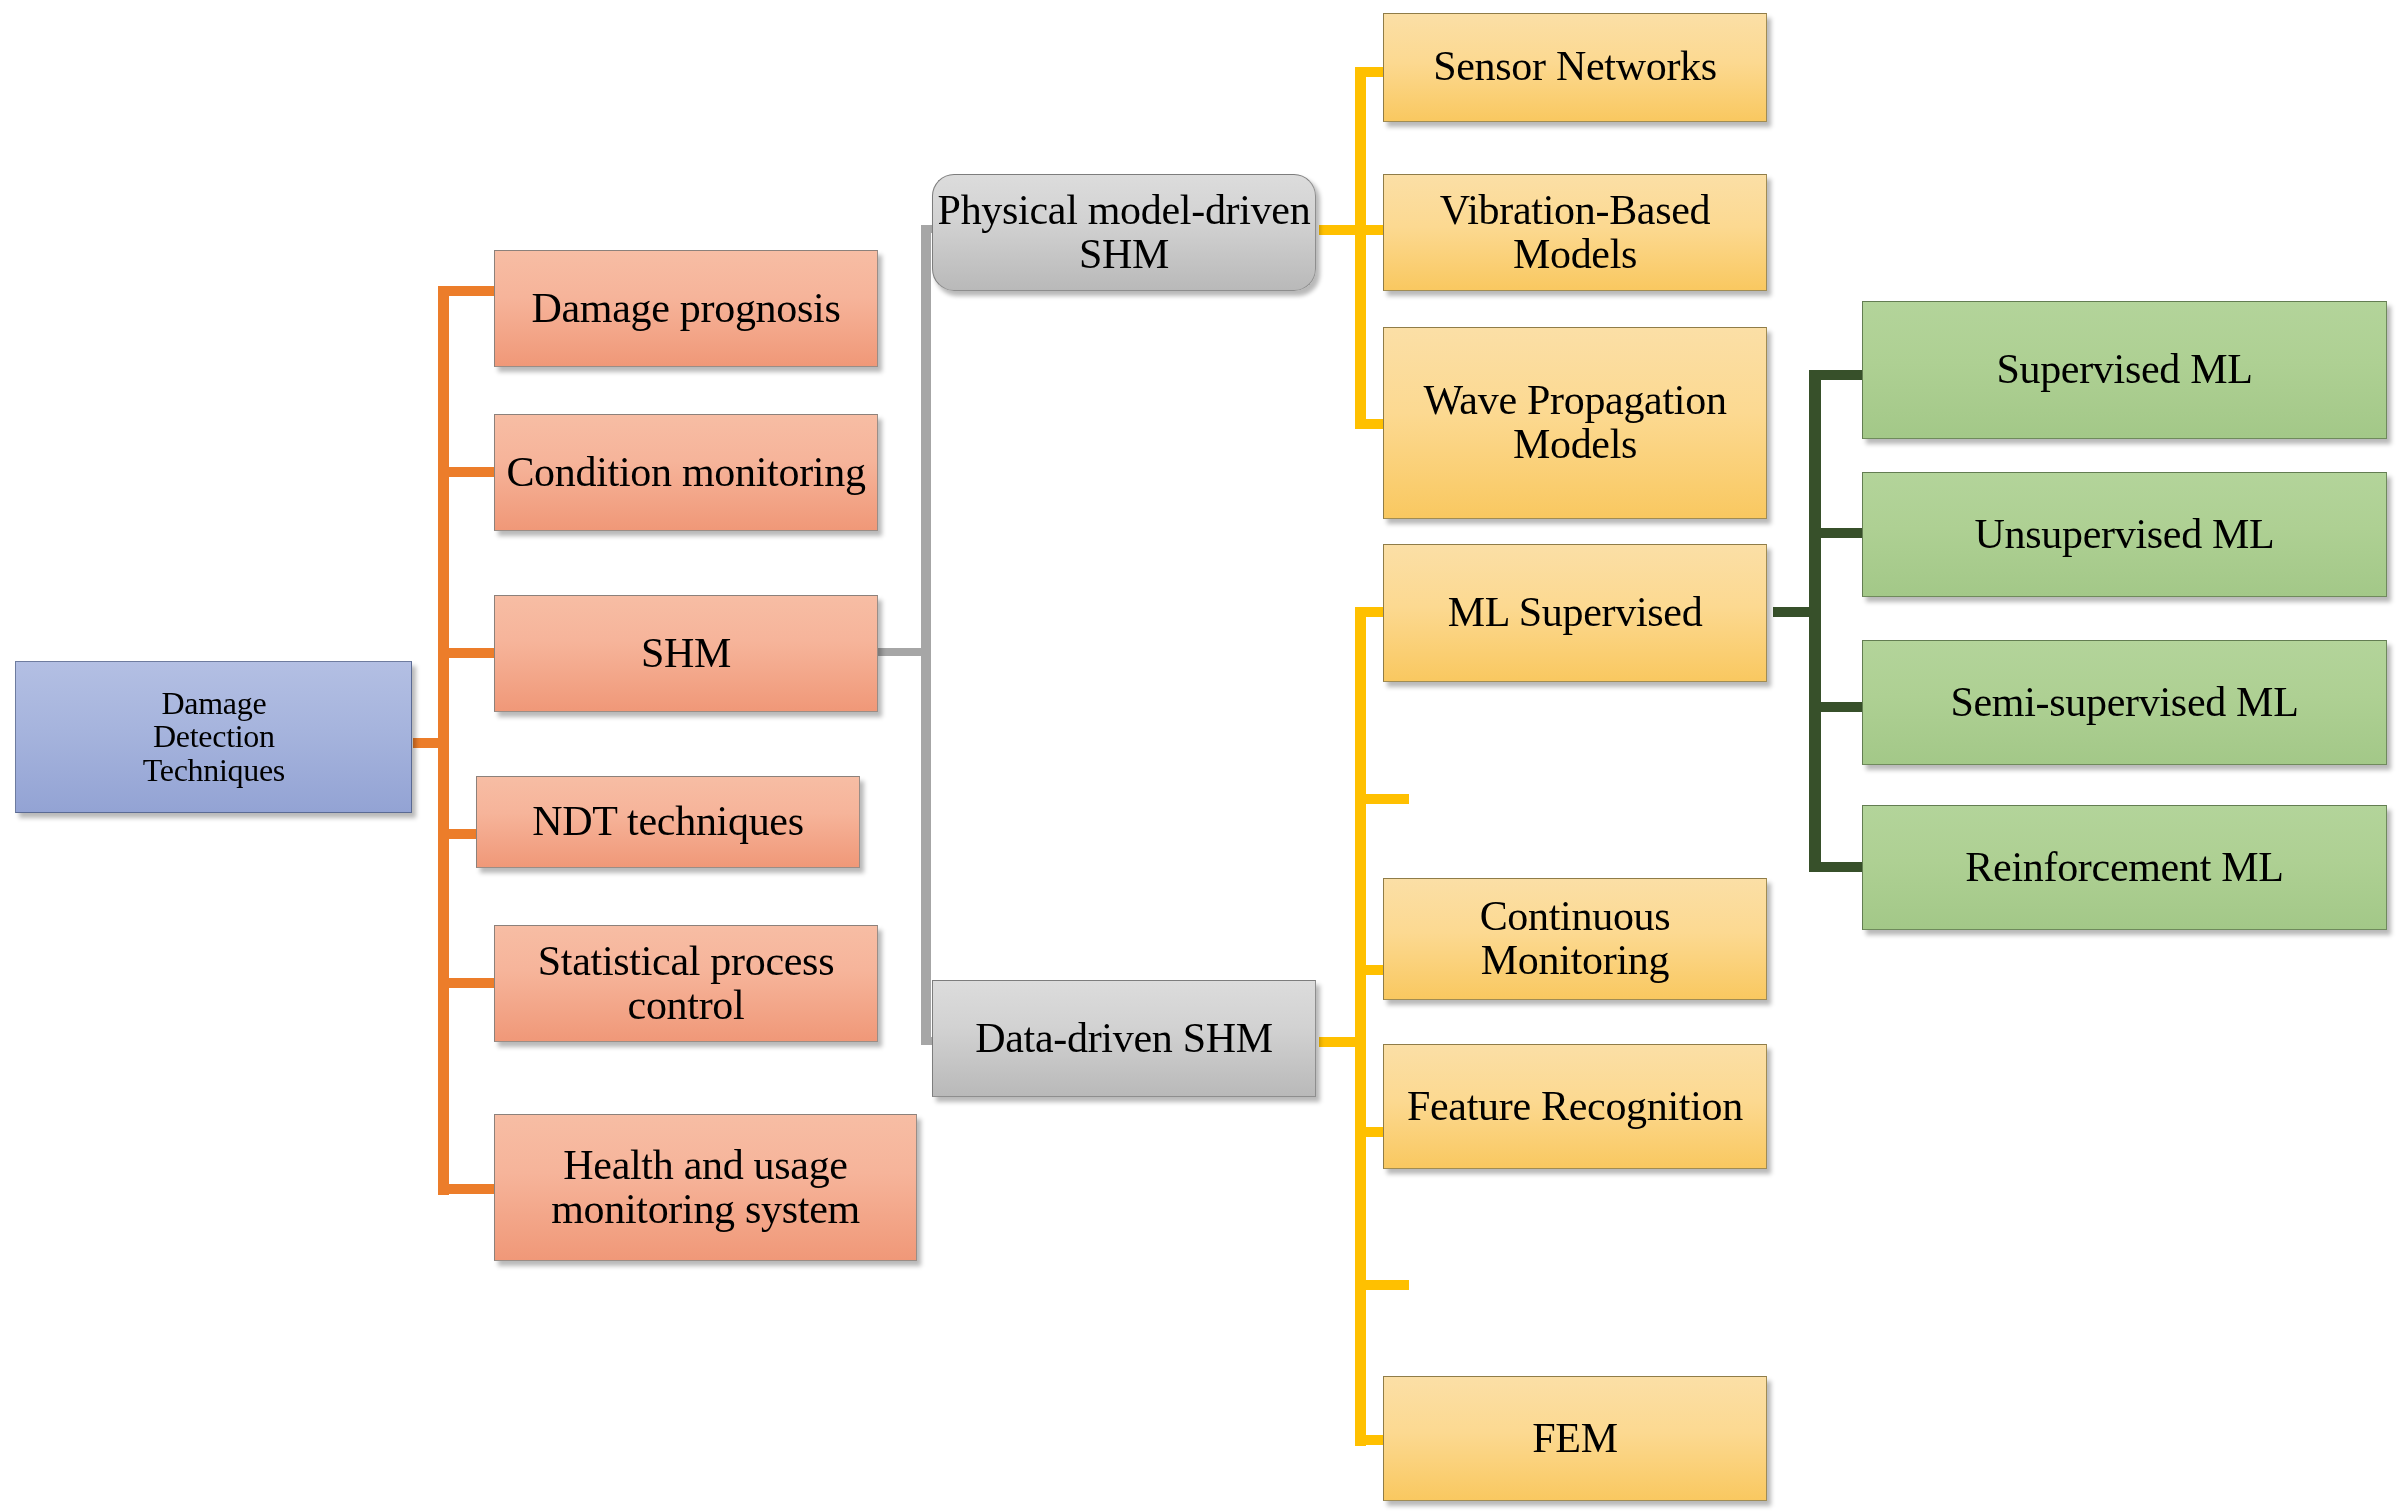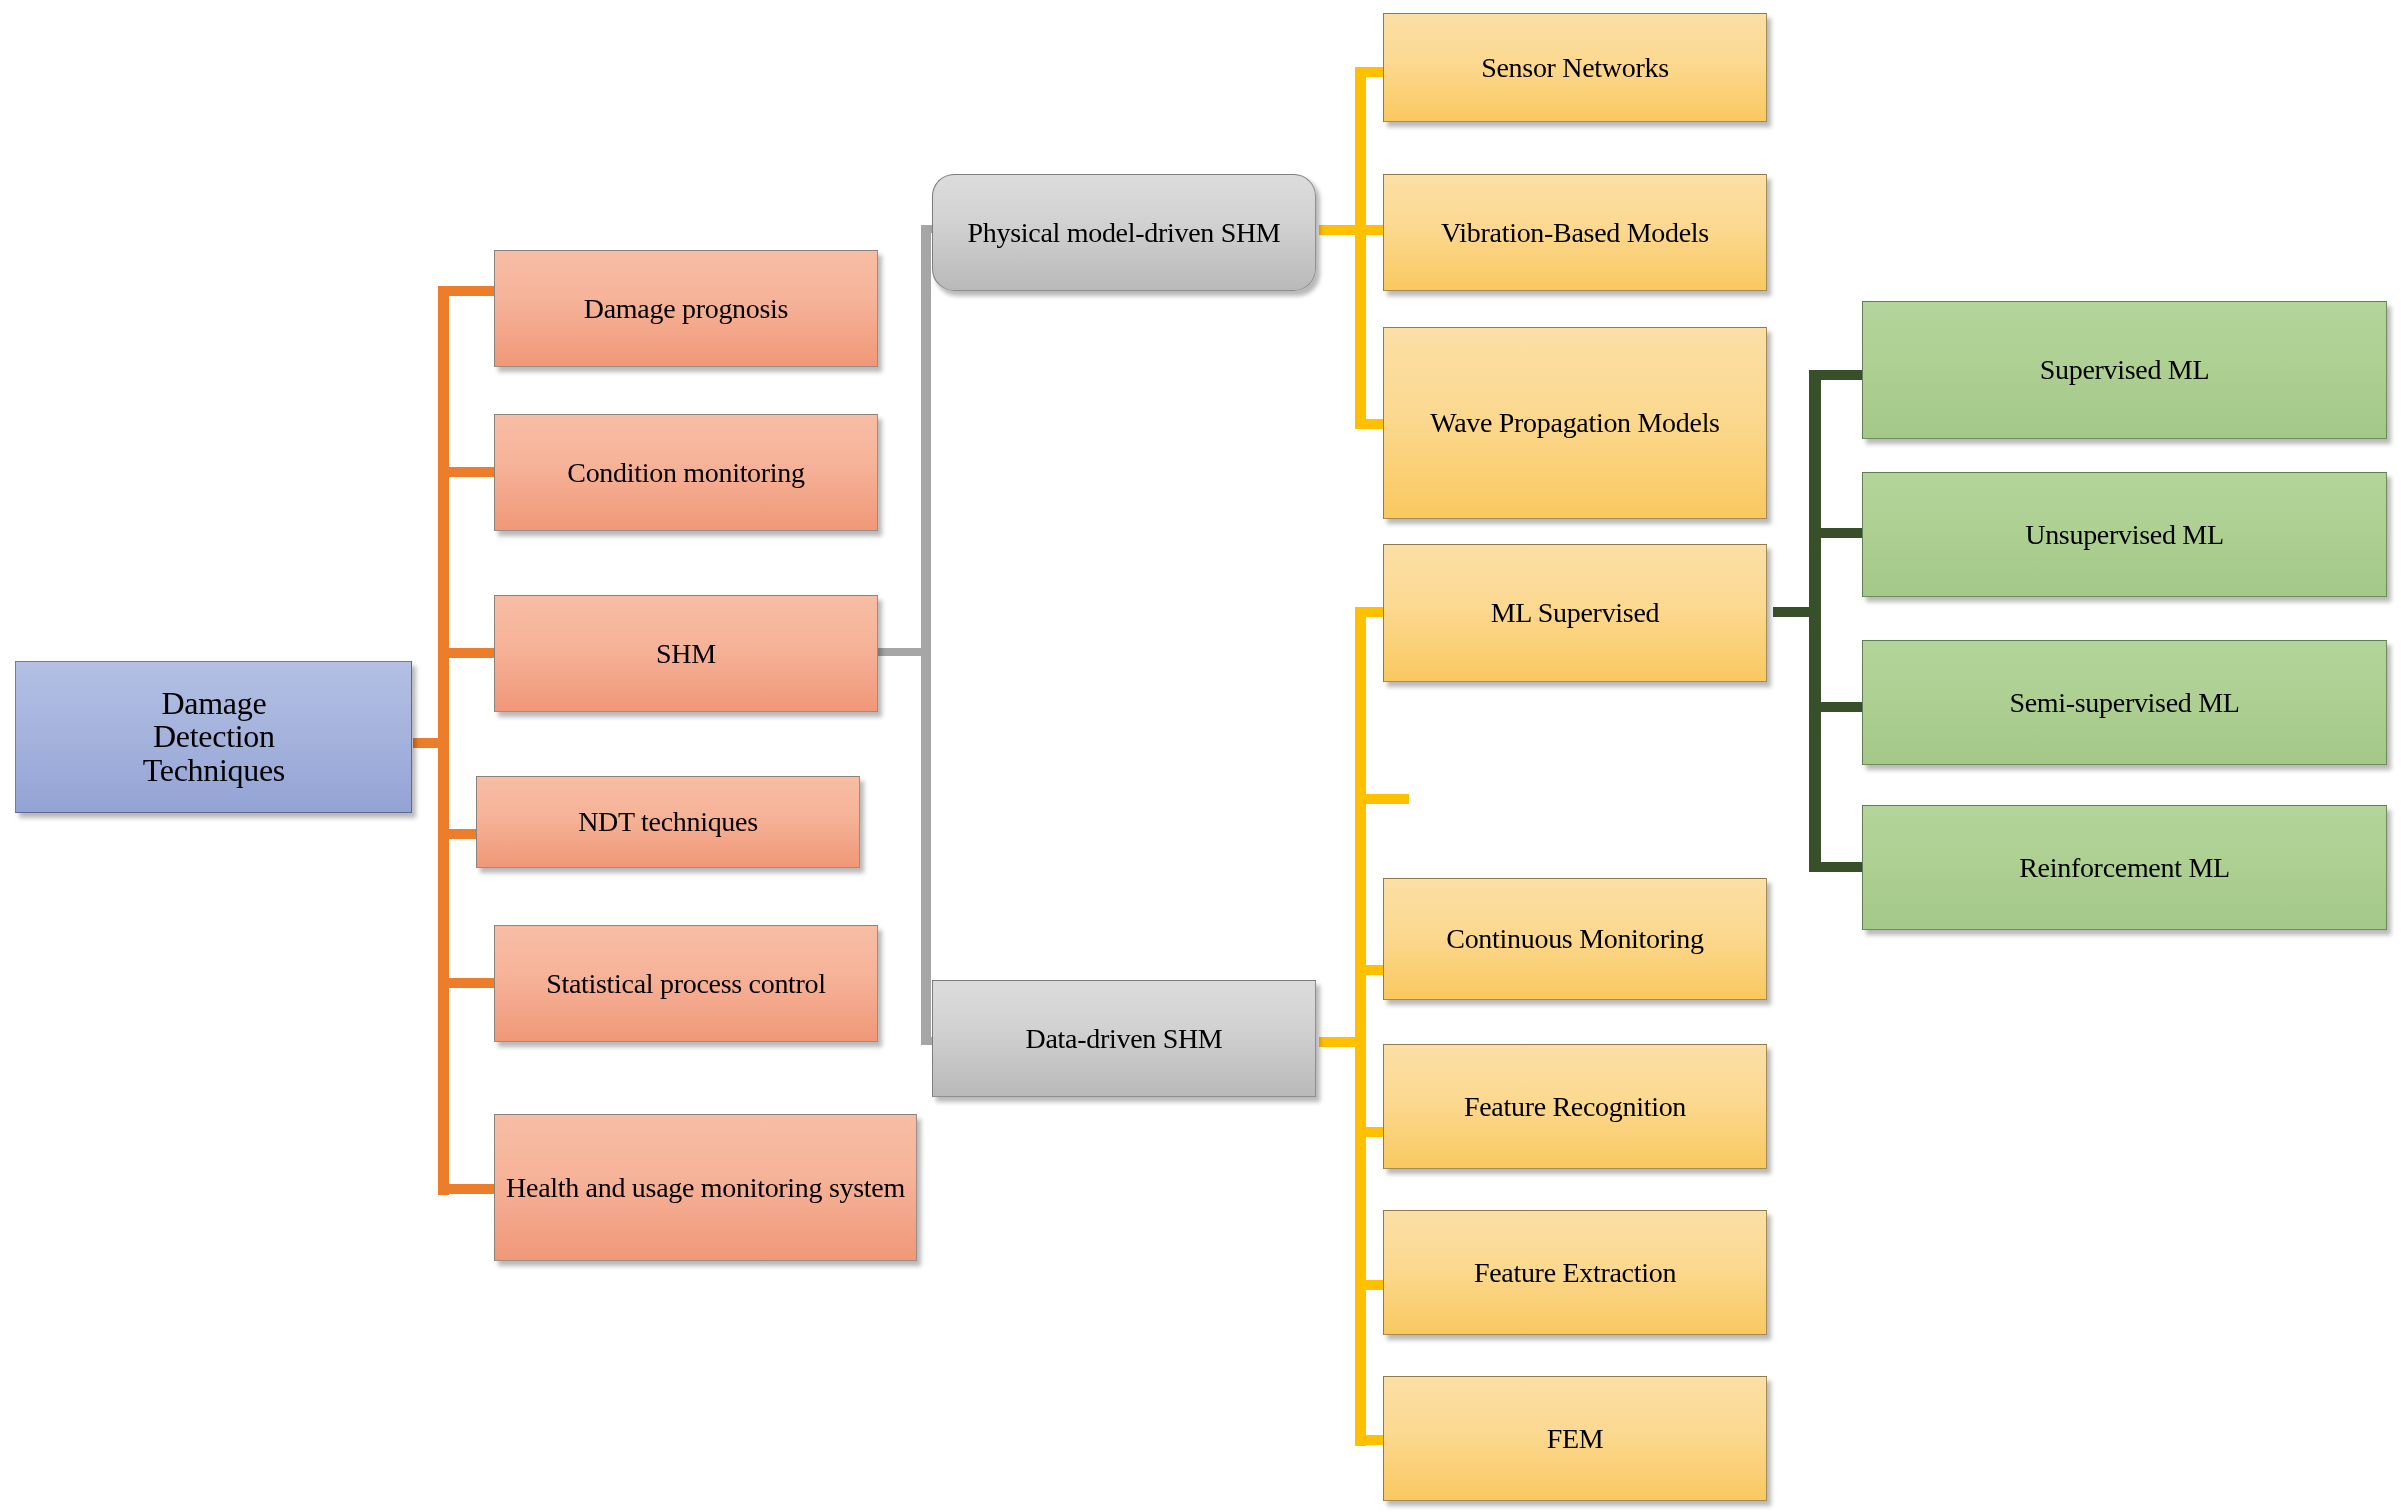--- a/index.html
+++ b/index.html
@@ -17,21 +17,21 @@
   .node{
     position:absolute;
     box-sizing:border-box;
     display:flex;
     align-items:center;
     justify-content:center;
     text-align:center;
     color:#000000;
     line-height:1.04;
     font-family:"Liberation Serif", serif;
-    font-size:28px;
+    font-size:42px;
     letter-spacing:-0.3px;
     z-index:5;
     box-shadow:3.8px 4.5px 4.5px rgba(0,0,0,0.28);
   }
   .node span{display:block;width:110%;white-space:nowrap;}
   .node.wrap span{white-space:normal;width:100%;}
 
   
   .n-root{
     background:linear-gradient(180deg,#b3bfe3 0%,#a6b4dd 45%,#93a3d4 100%);
@@ -160,23 +160,20 @@
 
   <div class="node n-amber" style="left:1383px; top:544px; width:384px; height:138px;">
     <span>ML Supervised</span>
   </div>
   <div class="node n-amber wrap" style="left:1383px; top:878px; width:384px; height:122px;">
     <span>Continuous Monitoring</span>
   </div>
   <div class="node n-amber wrap" style="left:1383px; top:1044px; width:384px; height:125px;">
     <span>Feature Recognition</span>
   </div>
-  <div class="node n-amber wrap" style="left:1383px; top:1210px; width:384px; height:125px;">
-    <span>Feature Extraction</span>
-  </div>
   <div class="node n-amber" style="left:1383px; top:1376px; width:384px; height:125px;">
     <span>FEM</span>
   </div>
 
   <div class="node n-green" style="left:1862px; top:301px; width:525px; height:138px;">
     <span>Supervised ML</span>
   </div>
   <div class="node n-green" style="left:1862px; top:472px; width:525px; height:125px;">
     <span>Unsupervised ML</span>
   </div>

